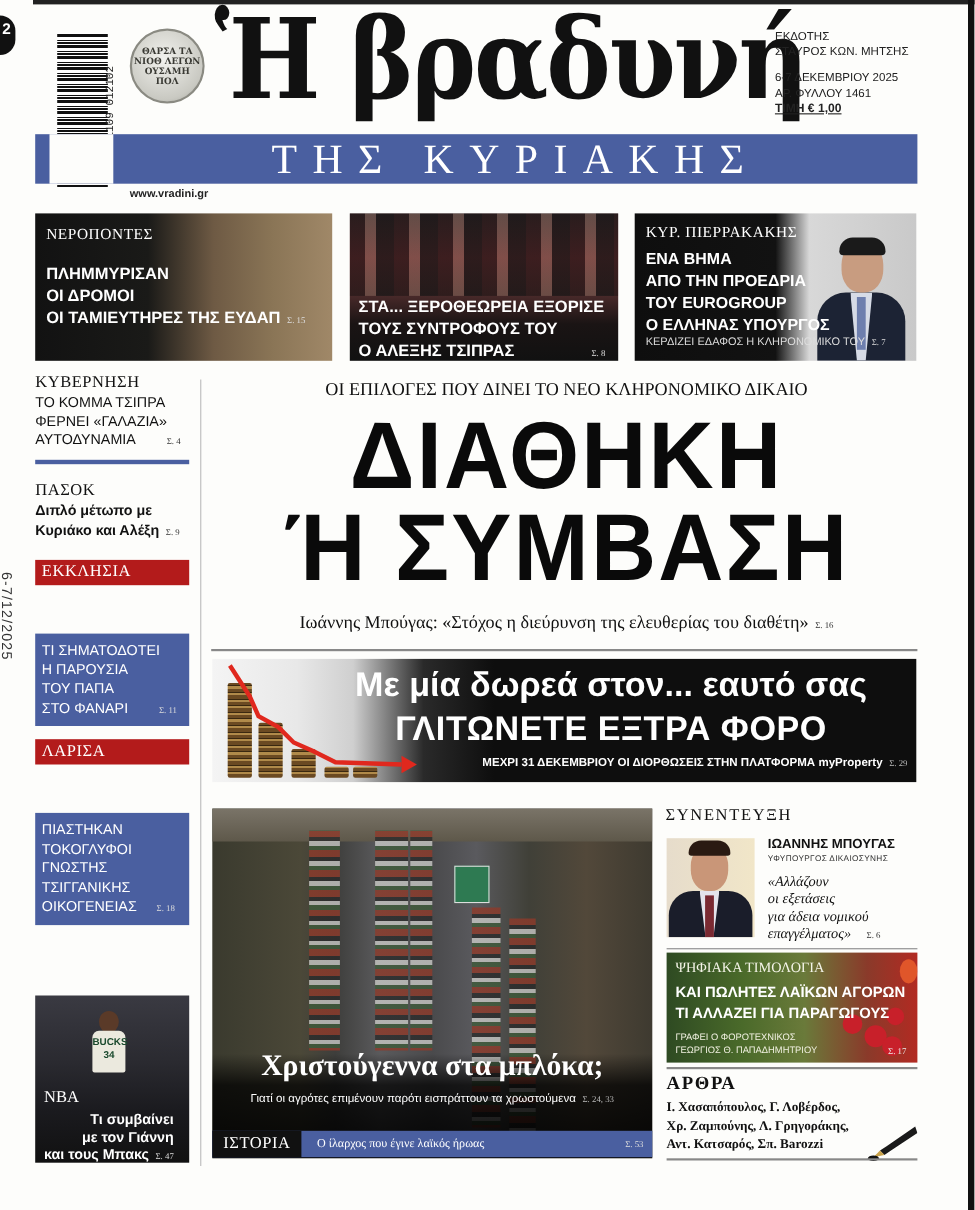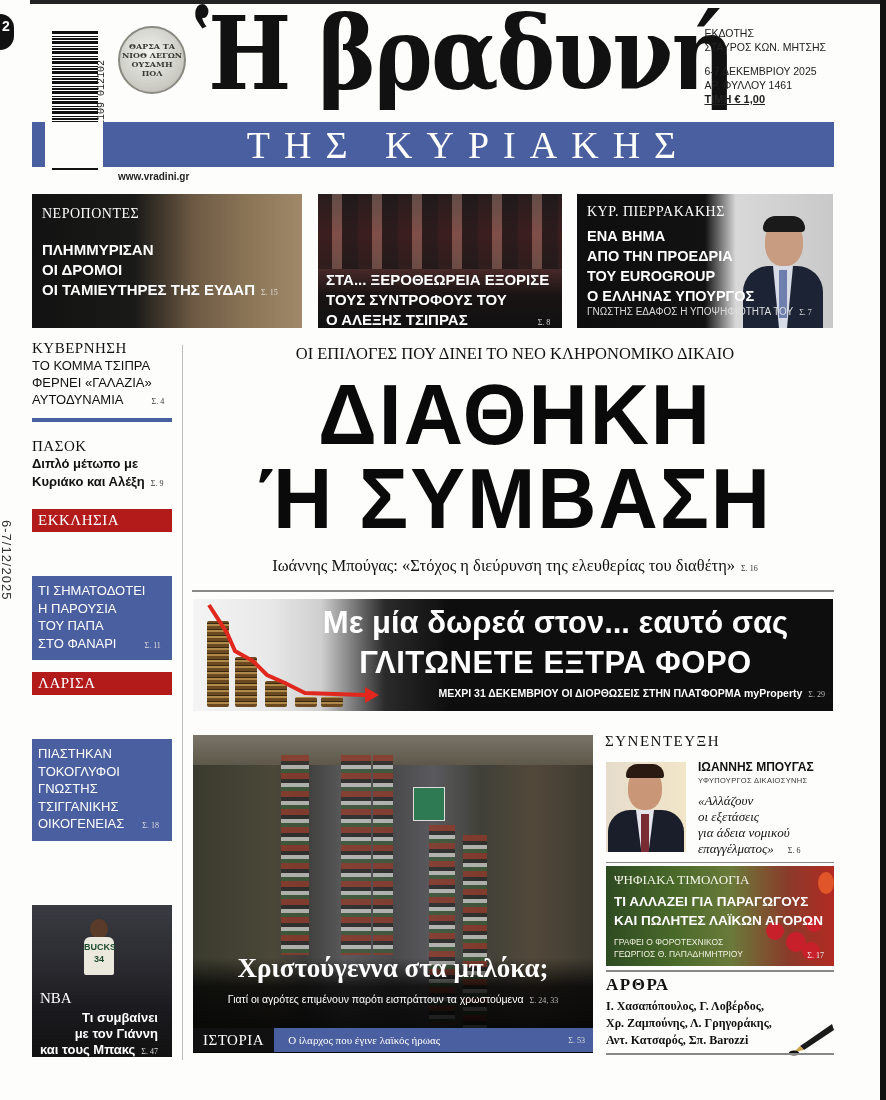--- a/index.html
+++ b/index.html
@@ -180,21 +180,21 @@
       <div class="face"></div>
       <div class="hair"></div>
   </div>
   <div class="kicker">ΚΥΡ. ΠΙΕΡΡΑΚΑΚΗΣ</div>
   <div class="head">
     <div>ΕΝΑ ΒΗΜΑ</div>
     <div>ΑΠΟ ΤΗΝ ΠΡΟΕΔΡΙΑ</div>
     <div>ΤΟΥ EUROGROUP</div>
     <div>Ο ΕΛΛΗΝΑΣ ΥΠΟΥΡΓΟΣ</div>
   </div>
-  <div class="sub"><span>ΓΝΩΣΤΗΣ ΕΔΑΦΟΣ Η ΥΠΟΨΗΦΙΟΤΗΤΑ ΤΟΥ</span><span class="pg">Σ. 7</span></div>
+  <div class="sub"><span>ΚΕΡΔΙΖΕΙ ΕΔΑΦΟΣ Η ΚΛΗΡΟΝΟΜΙΚΟ ΤΟΥ</span><span class="pg">Σ. 7</span></div>
 </div>
 
 <div class="vrule"></div>
 <aside class="left-col">
   <section>
     <div class="sec-kicker">ΚΥΒΕΡΝΗΣΗ</div>
     <div class="sec-body">
       <div>ΤΟ ΚΟΜΜΑ ΤΣΙΠΡΑ</div>
       <div>ΦΕΡΝΕΙ «ΓΑΛΑΖΙΑ»</div>
       <div><span>ΑΥΤΟΔΥΝΑΜΙΑ</span><span class="pg" style="color:#333;margin-left:28px">Σ. 4</span></div>
@@ -307,22 +307,22 @@
 <div class="hr-r1"></div>
 
 <div class="veg">
   <div class="radish" style="left:160px;top:56px;width:18px;height:18px"></div>
   <div class="radish" style="left:180px;top:66px;width:20px;height:20px"></div>
   <div class="radish" style="left:200px;top:50px;width:16px;height:16px"></div>
   <div class="radish" style="left:196px;top:76px;width:18px;height:18px"></div>
   <div class="radish" style="left:212px;top:6px;width:16px;height:22px;background:#e0562a"></div>
   <div class="k">ΨΗΦΙΑΚΑ ΤΙΜΟΛΟΓΙΑ</div>
   <div class="h">
+    <div>ΚΑΙ ΠΩΛΗΤΕΣ ΛΑΪΚΩΝ ΑΓΟΡΩΝ</div>
     <div>ΤΙ ΑΛΛΑΖΕΙ ΓΙΑ ΠΑΡΑΓΩΓΟΥΣ</div>
-    <div>ΚΑΙ ΠΩΛΗΤΕΣ ΛΑΪΚΩΝ ΑΓΟΡΩΝ</div>
   </div>
   <div class="s">
     <div>ΓΡΑΦΕΙ Ο ΦΟΡΟΤΕΧΝΙΚΟΣ</div>
     <div>ΓΕΩΡΓΙΟΣ Θ. ΠΑΠΑΔΗΜΗΤΡΙΟΥ</div>
   </div>
   <span class="pg">Σ. 17</span>
 </div>
 <div class="hr-r2"></div>
 
 <div class="articles-k">ΑΡΘΡΑ</div>

